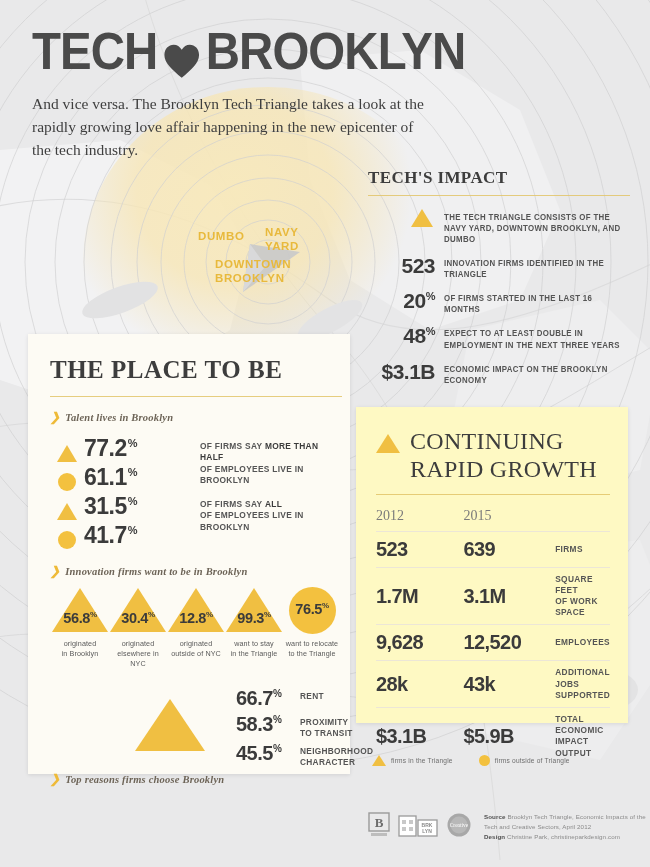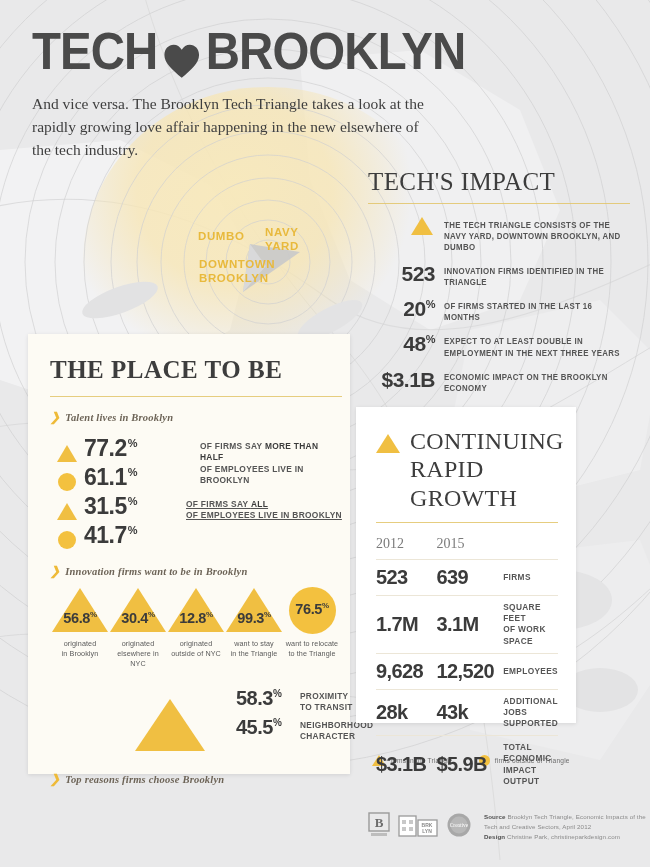--- a/index.html
+++ b/index.html
@@ -44,29 +44,30 @@
     font-family:"Liberation Sans", sans-serif;
     font-weight:bold;
     font-size:11.5px;
     letter-spacing:0.6px;
     color:#e8b93c;
     line-height:1.18;
     text-align:center;
   }
   #lbl-dumbo { left:198px; top:230px; }
   #lbl-navy  { left:265px; top:226px; text-align:left;}
-  #lbl-down  { left:199px; top:258px; text-align:left;}
+  #lbl-down  { left:215px; top:258px; text-align:left;}
 
   
   #impact { position:absolute; left:368px; top:168px; width:262px; z-index:5; }
   .sec-title {
     font-family:"Liberation Serif", serif;
-    font-size:25px;
+    font-size:17px;
     color:#3d3d3d;
     letter-spacing:0.4px;
+    font-weight:bold;
   }
   .rule-gold { height:1px; background:#e2c468; margin-top:7px; opacity:.85;}
   #impact .rows { margin-top:13px; }
   .imp-row { display:flex; align-items:flex-start; margin-bottom:10px; }
   .imp-fig {
     width:76px; text-align:right; padding-right:9px;
     font-family:"Liberation Sans", sans-serif;
     font-weight:bold; font-size:21px; color:#3b3b3b;
     line-height:1; letter-spacing:-0.5px;
     white-space:nowrap;
@@ -111,21 +112,21 @@
     font-family:"Liberation Sans", sans-serif; font-weight:bold;
     font-size:23px; color:#3b3b3b; letter-spacing:-0.5px; width:80px;
   }
   .t-num .pct { font-size:11px; vertical-align:super; margin-left:1px;}
   .t-desc {
     font-family:"Liberation Sans", sans-serif; font-size:8.4px; font-weight:bold;
     letter-spacing:.3px; line-height:1.35; color:#545454;
   }
   .t-desc b { color:#3b3b3b; }
   .desc-a { position:absolute; left:150px; top:8px; }
-  .desc-b { position:absolute; left:136px; top:66px;text-decoration:underline; }
+  .desc-b { position:absolute; left:150px; top:66px; }
 
   
   .trirow { display:flex; justify-content:space-between; margin-top:11px; padding:0 2px; }
   .tri-item { width:56px; text-align:center; }
   .tri-shape { position:relative; height:44px; display:flex; align-items:flex-end; justify-content:center; }
   .tri-big {
     width:0;height:0;border-left:28px solid transparent;border-right:28px solid transparent;
     border-bottom:44px solid #f0bf42;
   }
   .cir-big { width:47px;height:47px;border-radius:50%;background:#f3c13f; margin-bottom:-2px;}
@@ -157,22 +158,22 @@
   }
   .r-num .pct { font-size:10px; vertical-align:super; }
   .r-lbl {
     font-family:"Liberation Sans", sans-serif; font-size:8.3px; font-weight:bold;
     letter-spacing:.3px; line-height:1.3; color:#545454; padding-top:4px;
   }
   #reasons-foot { position:absolute; left:0; bottom:-2px; }
 
   
   #growth {
-    position:absolute; left:356px; top:407px; width:220px; height:316px;
-    background:#ffffff; z-index:6;
+    position:absolute; left:356px; top:407px; width:272px; height:316px;
+    background:#fef9c3; z-index:6;
     box-shadow:0 1px 4px rgba(0,0,0,.10);
   }
   #growth .inner { padding:20px 18px 0 20px; }
   .g-title { display:flex; align-items:flex-start; gap:10px; }
   .g-tri { width:0;height:0;border-left:12px solid transparent;border-right:12px solid transparent;border-bottom:19px solid #f0bf42; margin-top:7px;}
   .g-title h2 {
     font-family:"Liberation Serif", serif; font-size:24px; color:#3d3d3d;
     line-height:1.18; letter-spacing:.3px; font-weight:normal;
   }
   .g-table { margin-top:10px; width:100%; border-collapse:collapse; }
@@ -274,21 +275,21 @@
 <div id="header">
   <div id="title">
     <span class="word">TECH</span>
     <span class="heart">
       <svg viewBox="0 0 32 29" width="40" height="36">
           <path d="M16 28C8 21.5 1 16.2 1 9.6 1 4.9 4.6 1.5 9 1.5c2.9 0 5.4 1.6 7 4 1.6-2.4 4.1-4 7-4 4.4 0 8 3.4 8 8.1C31 16.2 24 21.5 16 28z" fill="#4a4a4a"></path>
         </svg>
     </span>
     <span class="word">BROOKLYN</span>
   </div>
-  <div id="subtitle">And vice versa. The Brooklyn Tech Triangle takes a look at the rapidly growing love affair happening in the new elsewhere of the tech industry.</div>
+  <div id="subtitle">And vice versa. The Brooklyn Tech Triangle takes a look at the rapidly growing love affair happening in the new epicenter of the tech industry.</div>
 </div>
 
 <div class="maplabel" id="lbl-dumbo">DUMBO</div>
 <div class="maplabel" id="lbl-navy">NAVY<br>YARD</div>
 <div class="maplabel" id="lbl-down">DOWNTOWN<br>BROOKLYN</div>
 
 <div id="impact">
   <div class="sec-title">TECH'S IMPACT</div>
   <div class="rule-gold"></div>
   <div class="rows">
@@ -408,20 +409,24 @@
           <div class="cir-big"></div>
           <div class="tri-val cir-val"><span>76.5</span><span class="pct">%</span></div>
         </div>
         <div class="tri-cap">want to relocate<br>to the Triangle</div>
       </div>
     </div>
 
     <div id="reasons">
       <div class="reason-tri"></div>
       <div class="reason-list">
+        <div class="r-row">
+          <div class="r-num"><span>66.7</span><span class="pct">%</span></div>
+          <div class="r-lbl">RENT</div>
+        </div>
         <div class="r-row">
           <div class="r-num"><span>58.3</span><span class="pct">%</span></div>
           <div class="r-lbl">PROXIMITY<br>TO TRANSIT</div>
         </div>
         <div class="r-row">
           <div class="r-num"><span>45.5</span><span class="pct">%</span></div>
           <div class="r-lbl">NEIGHBORHOOD<br>CHARACTER</div>
         </div>
       </div>
       <div class="subhead" id="reasons-foot">

